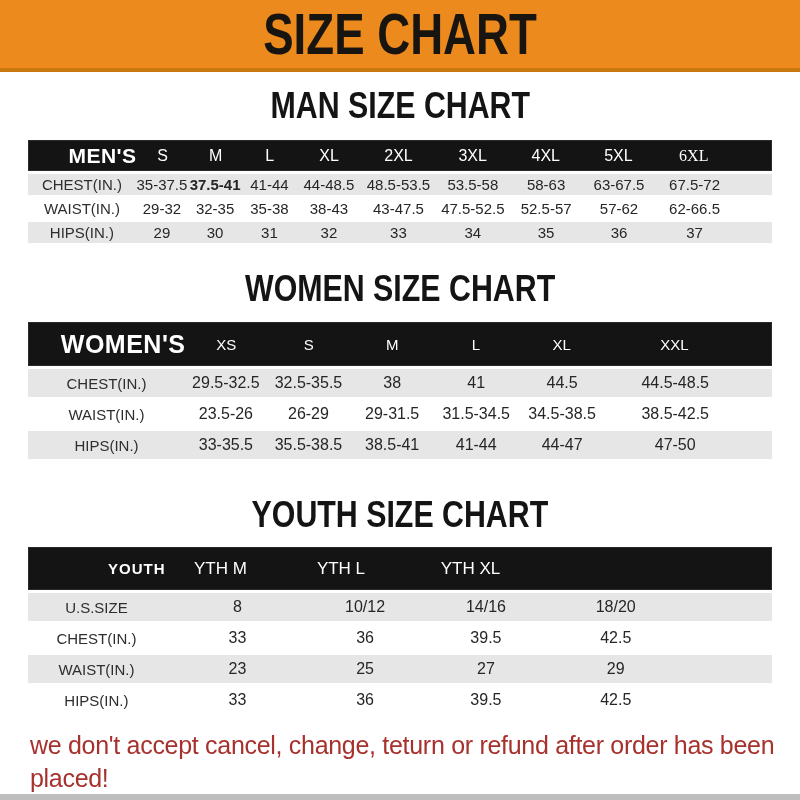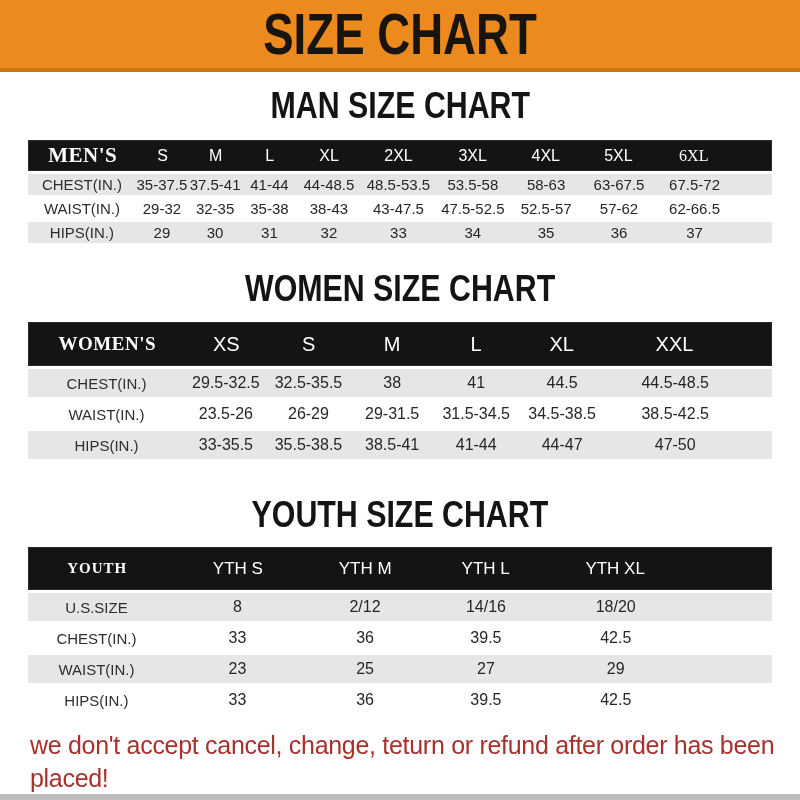--- a/index.html
+++ b/index.html
@@ -39,28 +39,28 @@
   .s-women .t-header{height:44px;}
   .s-youth .t-header{height:43px;}
   .t-row{display:flex;align-items:center;margin-top:3px;}
   .s-man .t-row{height:21px;}
   .s-women .t-row{height:28px;}
   .s-youth .t-row{height:28px;}
   .t-row.gray{background:#E7E6E6;}
   .t-row.white{background:#ffffff;}
   .cell{text-align:center;white-space:nowrap;overflow:hidden;box-sizing:border-box;}
   .header-label{
-    text-align:center;font-weight:bold;letter-spacing:.5px;font-family:Liberation Serif, serif;
+    text-align:right;font-weight:bold;letter-spacing:.5px;
   }
   .s-man .header-label{font-size:21px;}
-  .s-women .header-label{font-size:19px;}
+  .s-women .header-label{font-size:25px;}
   .s-youth .header-label{font-size:15px;letter-spacing:1px;}
   .column-header{font-weight:normal;}
   .s-man .column-header{font-size:16px;}
-  .s-women .column-header{font-size:20px;}
+  .s-women .column-header{font-size:15px;}
   .s-youth .column-header{font-size:17px;}
   .row-label{font-size:15px;color:#2e2e2e;}
   .size-value{font-size:15px;color:#262626;}
   .s-women .size-value,.s-youth .size-value{font-size:16px;}
   
   .footer{margin-top:15px;padding-left:30px;color:#A7312D;}
   .footer p{margin:0;font-size:25px;line-height:33px;letter-spacing:-0.3px;}
   .bottom-strip{
     position:absolute;left:0;bottom:0;width:800px;height:6px;background:#BDBDBD;
   }
@@ -85,21 +85,21 @@
       <div class="cell column-header" style="width: 10%;">2XL</div>
       <div class="cell column-header" style="width: 10%;">3XL</div>
       <div class="cell column-header" style="width: 9.7%;">4XL</div>
       <div class="cell column-header" style="width: 9.9%;">5XL</div>
       <div class="cell column-header" style="width: 10.4%; font-family: Liberation Serif, serif;">6XL</div>
       <div class="cell column-header" style="width: 5.2%;"></div>
     </div>
     <div class="t-row gray">
       <div class="cell row-label" style="width: 14.5%;">CHEST(IN.)</div>
       <div class="cell size-value" style="width: 7%;">35-37.5</div>
-      <div class="cell size-value" style="width: 7.3%;">37.5-41</div>
+      <div class="cell size-value" style="width: 7.3%; font-weight: bold;">37.5-41</div>
       <div class="cell size-value" style="width: 7.3%;">41-44</div>
       <div class="cell size-value" style="width: 8.7%;">44-48.5</div>
       <div class="cell size-value" style="width: 10%;">48.5-53.5</div>
       <div class="cell size-value" style="width: 10%;">53.5-58</div>
       <div class="cell size-value" style="width: 9.7%;">58-63</div>
       <div class="cell size-value" style="width: 9.9%;">63-67.5</div>
       <div class="cell size-value" style="width: 10.4%;">67.5-72</div>
       <div class="cell size-value" style="width: 5.2%;"></div>
     </div>
     <div class="t-row white">
@@ -175,30 +175,29 @@
       <div class="cell size-value" style="width: 3.7%;"></div>
     </div>
   </div>
 
 <div class="section-heading h-youth">
   <span>YOUTH SIZE CHART</span>
 </div>
 <div class="size-table s-youth tbl-youth">
     <div class="t-header">
       <div class="cell header-label" style="width: 18.4%;">YOUTH</div>
-      <div class="cell column-header" style="width: 19.5%;">YTH S</div>
       <div class="cell column-header" style="width: 14.8%;">YTH M</div>
       <div class="cell column-header" style="width: 17.7%;">YTH L</div>
       <div class="cell column-header" style="width: 17.2%;">YTH XL</div>
       <div class="cell column-header" style="width: 12.4%;"></div>
     </div>
     <div class="t-row gray">
       <div class="cell row-label" style="width: 18.4%;">U.S.SIZE</div>
       <div class="cell size-value" style="width: 19.5%;">8</div>
-      <div class="cell size-value" style="width: 14.8%;">2/12</div>
+      <div class="cell size-value" style="width: 14.8%;">10/12</div>
       <div class="cell size-value" style="width: 17.7%;">14/16</div>
       <div class="cell size-value" style="width: 17.2%;">18/20</div>
       <div class="cell size-value" style="width: 12.4%;"></div>
     </div>
     <div class="t-row white">
       <div class="cell row-label" style="width: 18.4%;">CHEST(IN.)</div>
       <div class="cell size-value" style="width: 19.5%;">33</div>
       <div class="cell size-value" style="width: 14.8%;">36</div>
       <div class="cell size-value" style="width: 17.7%;">39.5</div>
       <div class="cell size-value" style="width: 17.2%;">42.5</div>

